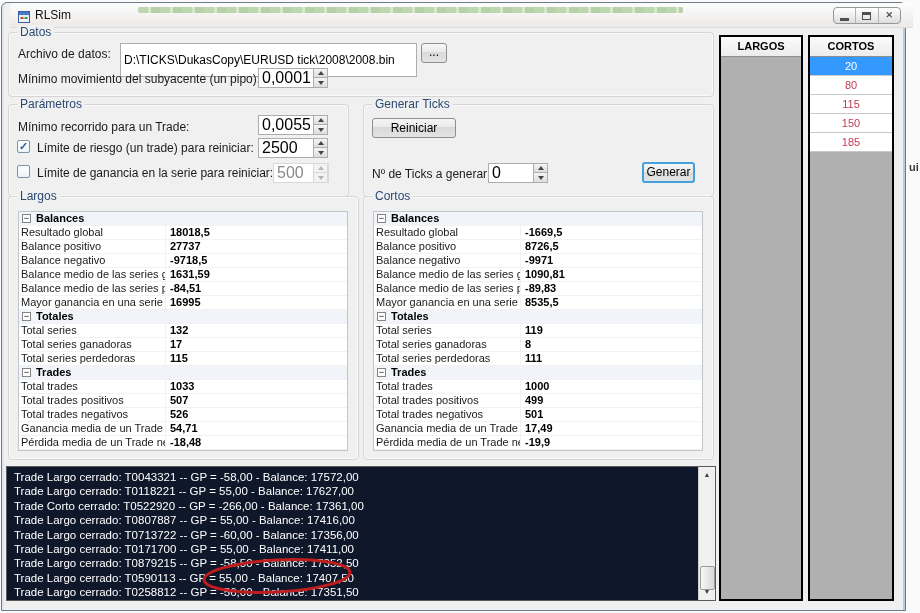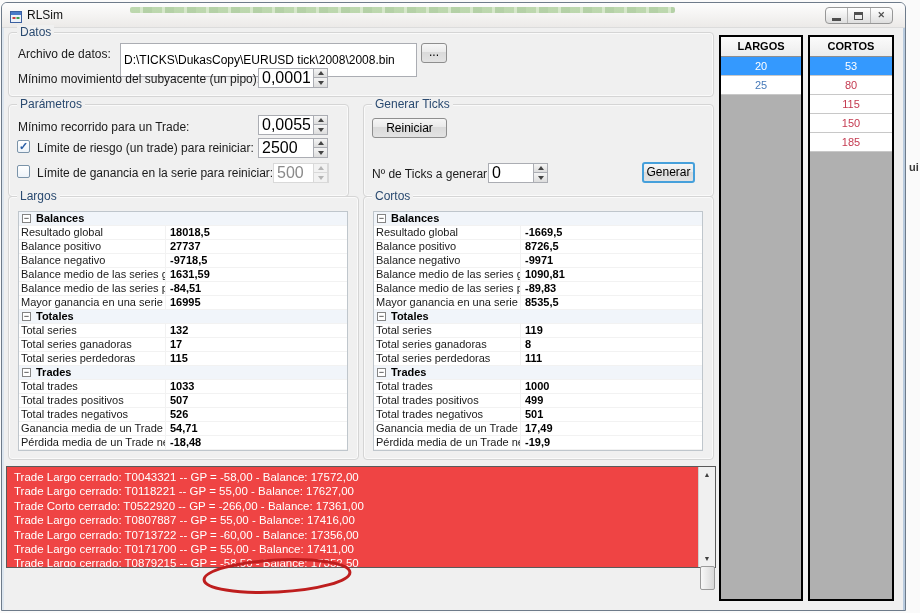--- a/index.html
+++ b/index.html
@@ -10,21 +10,21 @@
     -webkit-font-smoothing:antialiased;
   }
   
   .window{
     position:absolute;left:1px;top:2px;width:905px;height:609px;
     background:#F0F0F0;border:1px solid #6E7B8A;border-radius:6px 6px 0 0;
     box-shadow:inset -2px 0 0 #B9CBDE, inset 2px 0 0 #DDE6EF;
     box-sizing:border-box;
   }
   .titlebar{
-    position:absolute;left:2px;top:3px;width:903px;height:24px;
+    position:absolute;left:10px;top:3px;width:903px;height:24px;
     background:linear-gradient(#FDFDFD,#ECEAE8);
     border-bottom:1px solid #DCDCDC;border-radius:5px 5px 0 0;
   }
   .green-band{
     position:absolute;left:128px;top:4px;width:545px;height:6px;opacity:.75;border-radius:2px;
     background:repeating-linear-gradient(90deg,#A9CD96 0 10px,#CBE2BC 10px 13px,#9EC48C 13px 22px);
   }
   .title-icon{position:absolute;left:8px;top:6px;width:12px;height:12px;}
   .title-text{position:absolute;left:25px;top:5px;font-size:12px;color:#111;}
   .caption-group{
@@ -72,21 +72,21 @@
   .pgrid{position:absolute;background:#FFF;border:1px solid #BFC6CC;overflow:hidden;box-sizing:border-box;}
   .prow{height:13px;border-bottom:1px solid #F2F2F2;font-size:11px;line-height:13px;
         display:flex;position:relative;white-space:nowrap;}
   .prow.cat{background:#F1F5FA;font-weight:bold;}
   .collapse-box{position:absolute;left:3px;top:2px;width:9px;height:9px;border:1px solid #848484;
                 background:#FFF;font-size:9px;line-height:7px;text-align:center;font-weight:normal;box-sizing:border-box;}
   .cat-label{margin-left:17px;}
   .pname{width:144px;padding-left:2px;overflow:hidden;border-right:1px solid #F2F2F2;color:#1A1A1A;}
   .pval{flex:1;font-weight:bold;padding-left:4px;overflow:hidden;color:#000;}
   
-  .log{position:absolute;left:6px;top:466px;width:710px;height:102px;background:#ef4444;
+  .log{position:absolute;left:6px;top:466px;width:710px;height:135px;background:#0f172a;
        border:1px solid #5A5A5A;box-sizing:border-box;}
   .log-lines{position:absolute;left:7px;top:3px;right:20px;bottom:0;color:#FFF;
              font-size:11.5px;line-height:14.4px;white-space:pre;overflow:hidden;}
   .log-scroll{position:absolute;right:0;top:0;width:17px;height:100%;background:#F0F0F0;
               border-left:1px solid #D0D0D0;box-sizing:border-box;}
   .sc-btn{position:absolute;left:0;width:16px;height:16px;text-align:center;font-size:7px;
           color:#404040;line-height:16px;cursor:default;}
   .sc-btn.up{top:0;} .sc-btn.down{bottom:0;}
   .sc-thumb{position:absolute;left:1px;top:99px;width:13px;height:22px;
             background:linear-gradient(90deg,#F8F8F8,#D8D8D8);border:1px solid #9A9A9A;border-radius:2px;}
@@ -190,21 +190,21 @@
       </div>
     <div class="spin-b down">
         <span class="arr-down"></span>
       </div>
   </div>
 </div>
 
 <div class="gbox" style="left:363px;top:104px;width:349px;height:91px;">
   <span class="legend">Generar Ticks</span>
 </div>
-<div class="btn" style="left:372px;top:118px;width:75px;height:20px;line-height:18px;">Reiniciar</div>
+<div class="btn" style="left:372px;top:118px;width:84px;height:20px;line-height:18px;">Reiniciar</div>
 <span class="lbl" style="left:372px;top:167px;">Nº de Ticks a generar:</span>
 <div class="spinner" style="left:488px;top:163px;width:60px;">
   <input class="spin-text" readonly="" value="0" style="">
   <div class="spin-btns">
     <div class="spin-b up">
         <span class="arr-up"></span>
       </div>
     <div class="spin-b down">
         <span class="arr-down"></span>
       </div>
@@ -364,29 +364,25 @@
   <div class="log-lines"><div>Trade Largo cerrado: T0043321 -- GP = -58,00 - Balance: 17572,00</div><div>Trade Largo cerrado: T0118221 -- GP = 55,00 - Balance: 17627,00</div><div>Trade Corto cerrado: T0522920 -- GP = -266,00 - Balance: 17361,00</div><div>Trade Largo cerrado: T0807887 -- GP = 55,00 - Balance: 17416,00</div><div>Trade Largo cerrado: T0713722 -- GP = -60,00 - Balance: 17356,00</div><div>Trade Largo cerrado: T0171700 -- GP = 55,00 - Balance: 17411,00</div><div>Trade Largo cerrado: T0879215 -- GP = -58,50 - Balance: 17352,50</div><div>Trade Largo cerrado: T0590113 -- GP = 55,00 - Balance: 17407,50</div><div>Trade Largo cerrado: T0258812 -- GP = -56,00 - Balance: 17351,50</div></div>
   <div class="log-scroll">
     <div class="sc-btn up"><span>▲</span></div>
     <div class="sc-thumb"></div>
     <div class="sc-btn down"><span>▼</span></div>
   </div>
 </div>
 
 <div class="sgrid" style="left:719px;width:84px;">
   <div class="sg-header">LARGOS</div>
-  <div>
-      <div class="sg-row selected">20</div>
-      <div class="sg-row" style="color: rgb(69, 121, 184);">25</div>
-    </div>
 </div>
 <div class="sgrid" style="left:808px;width:86px;">
   <div class="sg-header">CORTOS</div>
   <div>
-      <div class="sg-row selected">53</div>
+      <div class="sg-row selected">20</div>
       <div class="sg-row" style="color: rgb(196, 58, 80);">80</div>
       <div class="sg-row" style="color: rgb(196, 58, 80);">115</div>
       <div class="sg-row" style="color: rgb(196, 58, 80);">150</div>
       <div class="sg-row" style="color: rgb(196, 58, 80);">185</div>
     </div>
 </div>
 
 <span class="desktop-frag">ui</span>
 
 <svg class="annotation-svg">

